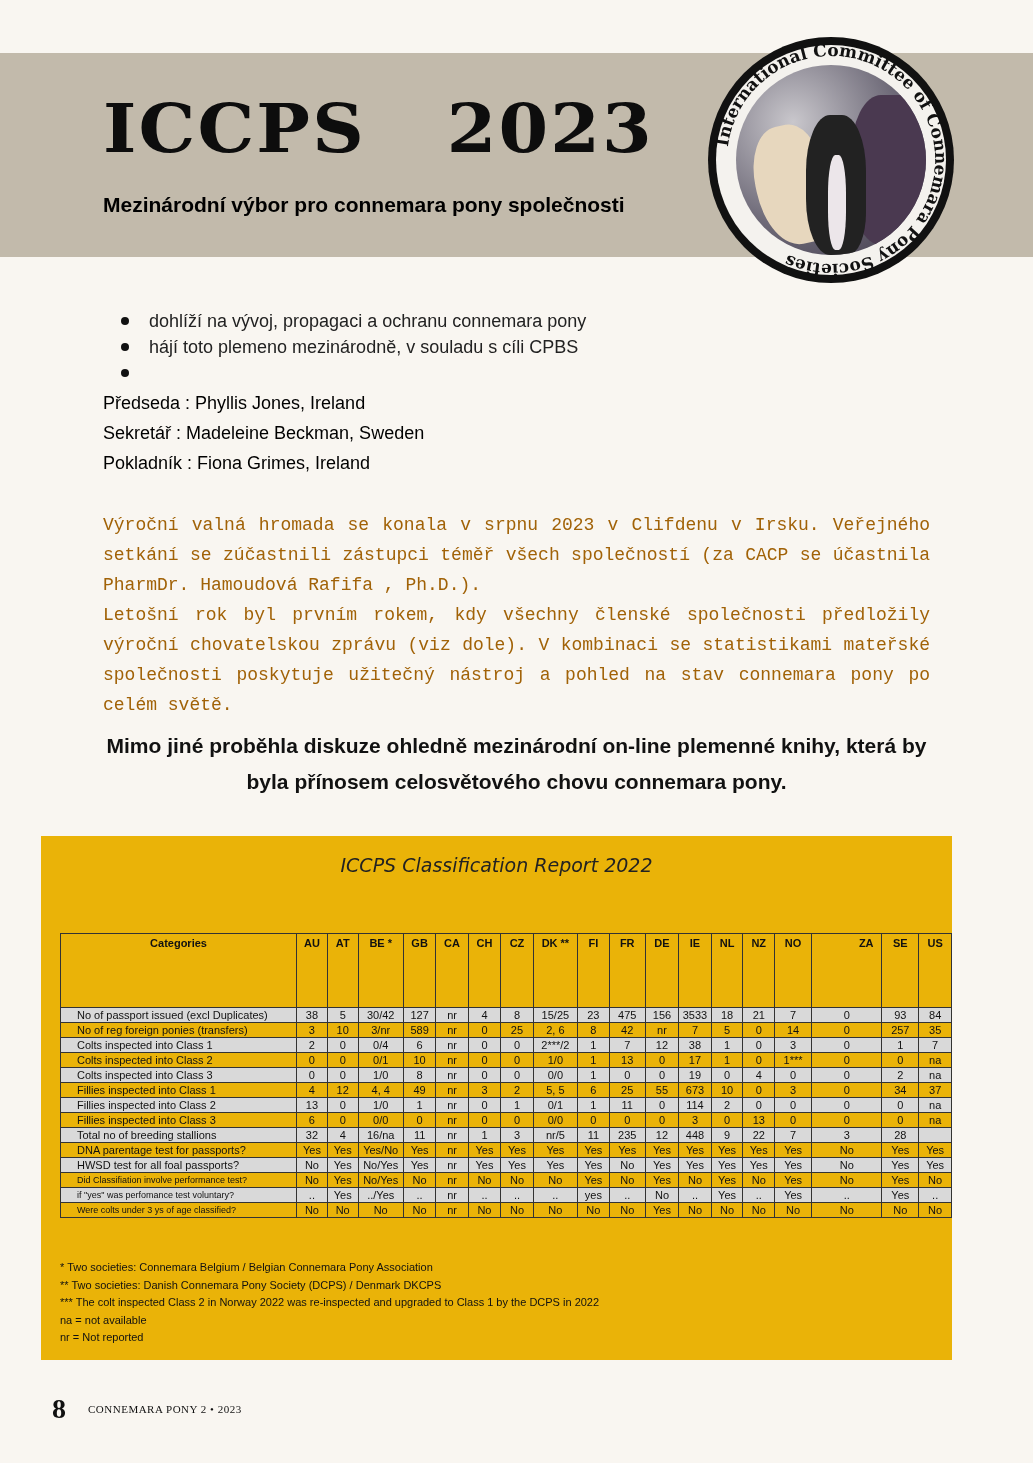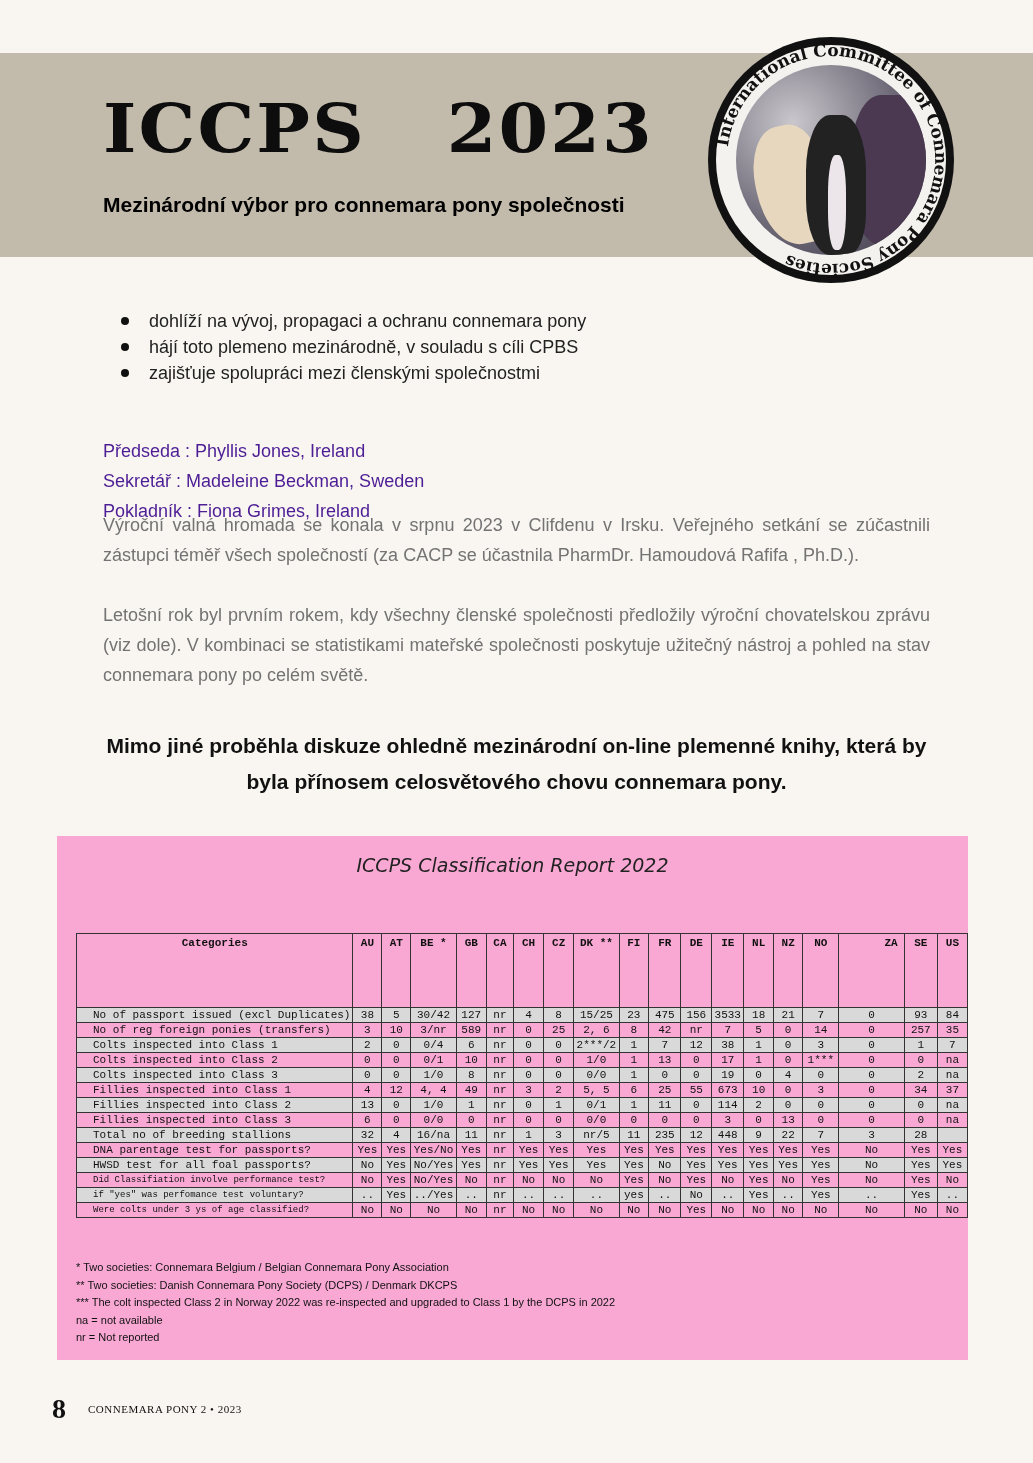--- a/index.html
+++ b/index.html
@@ -11,27 +11,27 @@
   .logo-inner-ring{position:absolute;left:8px;top:8px;width:230px;height:230px;border-radius:50%;background:#f4f2ee;}
   .logo-photo{position:absolute;left:28px;top:28px;width:190px;height:190px;border-radius:50%;background:radial-gradient(circle at 30% 30%,#c9c7cc,#6e6a78 55%,#3b3444);overflow:hidden;}
   .horse1{position:absolute;left:20px;top:60px;width:70px;height:120px;background:#e7d7be;border-radius:45% 40% 30% 50%;transform:rotate(-12deg);}
   .horse2{position:absolute;left:70px;top:50px;width:60px;height:140px;background:#222;border-radius:40% 40% 30% 40%;}
   .horse2 .blaze{position:absolute;left:22px;top:40px;width:18px;height:95px;background:#ece6ea;border-radius:40%;}
   .horse3{position:absolute;left:115px;top:30px;width:75px;height:150px;background:#4a3950;border-radius:40% 30% 30% 40%;}
   .logo-text{position:absolute;left:0;top:0;width:246px;height:246px;}
   .bullets{position:absolute;left:113px;top:300px;margin:8px;padding:0;list-style:none;}
   .bullets li{position:relative;padding-left:28px;font-family:"Liberation Sans",sans-serif;font-size:18px;line-height:26px;color:#222;}
   .bullets li .dot{position:absolute;left:0;top:9px;width:8px;height:8px;border-radius:50%;background:#111;}
-  .officers{position:absolute;left:103px;top:391px;font-family:"Liberation Sans",sans-serif;font-size:18px;color:#4c1d95;margin-top:48px;}
+  .officers{position:absolute;left:103px;top:391px;font-family:"Liberation Sans",sans-serif;font-size:18px;color:#000000;}
   .officers div{height:30px;line-height:24px;}
-  .para{position:absolute;left:103px;width:827px;font-family:Liberation Sans, sans-serif;font-size:18px;line-height:30px;text-align:justify;color:#737373;}
+  .para{position:absolute;left:103px;width:827px;font-family:Liberation Mono, monospace;font-size:18px;line-height:30px;text-align:justify;color:#a16207;}
   .highlight{position:absolute;left:90px;top:728px;width:853px;text-align:center;font-family:"Liberation Sans",sans-serif;font-weight:bold;font-size:21px;line-height:36px;color:#111;}
-  .report{position:absolute;left:57px;top:836px;width:911px;height:524px;background:#f9a8d4;}
+  .report{position:absolute;left:41px;top:836px;width:911px;height:524px;background:#eab308;}
   .report-title{position:absolute;left:0;top:18px;width:911px;text-align:center;font-family:"DejaVu Sans",sans-serif;font-style:italic;font-size:19px;color:#222;}
-  table.cls{position:absolute;left:19px;top:97px;border-collapse:collapse;font-family:Liberation Mono, monospace;font-size:11px;color:#111;}
+  table.cls{position:absolute;left:19px;top:97px;border-collapse:collapse;font-family:Liberation Sans, sans-serif;font-size:11px;color:#111;}
   table.cls th, table.cls td{border:1.5px solid #333;padding:0 2px;text-align:center;height:14px;line-height:14px;white-space:nowrap;}
   table.cls th{height:71px;vertical-align:top;font-weight:bold;padding-top:2px;font-size:11px;}
   table.cls td.cat{text-align:left;width:221px;padding-left:16px;}
   table.cls td.cat.small{font-size:9px;}
   table.cls tr.shade td{background:#d9d9d9;}
   .footnotes{position:absolute;left:19px;top:423px;font-family:"Liberation Sans",sans-serif;font-size:11px;line-height:17.5px;color:#111;}
   .footer{position:absolute;left:52px;top:1393px;font-family:"Liberation Serif",serif;color:#111;}
   .page-num{font-size:28px;font-weight:bold;vertical-align:middle;}
   .mag-name{font-size:11px;margin-left:18px;vertical-align:middle;letter-spacing:0.5px;}
 </style>
@@ -57,21 +57,21 @@
       </defs>
     <text font-family="DejaVu Serif, serif" font-weight="bold" font-size="17" fill="#111">
       <textPath href="#ringpath" startOffset="2%">International Committee of Connemara Pony Societies</textPath>
     </text>
   </svg>
 </div>
 
 <ul class="bullets">
   <li><span class="dot"></span><span>dohlíží na vývoj, propagaci a ochranu connemara pony</span></li>
   <li><span class="dot"></span><span>hájí toto plemeno mezinárodně, v souladu s cíli CPBS</span></li>
-  <li><span class="dot"></span><span>zajišťuje spolupráci mezi členskými společnostmi</span></li>
+  <li><span class="dot"></span></li>
 </ul>
 
 <div class="officers">
   <div>Předseda : Phyllis Jones, Ireland</div>
   <div>Sekretář : Madeleine Beckman, Sweden</div>
   <div>Pokladník : Fiona Grimes, Ireland</div>
 </div>
 
 <div class="para" style="top:510px;">Výroční valná hromada se konala v srpnu 2023 v Clifdenu v Irsku. Veřejného setkání se zúčastnili zástupci téměř všech společností (za CACP se účastnila PharmDr. Hamoudová Rafifa , Ph.D.).</div>
 <div class="para" style="top:600px;">Letošní rok byl prvním rokem, kdy všechny členské společnosti předložily výroční chovatelskou zprávu (viz dole). V kombinaci se statistikami mateřské společnosti poskytuje užitečný nástroj a pohled na stav connemara pony po celém světě.</div>

